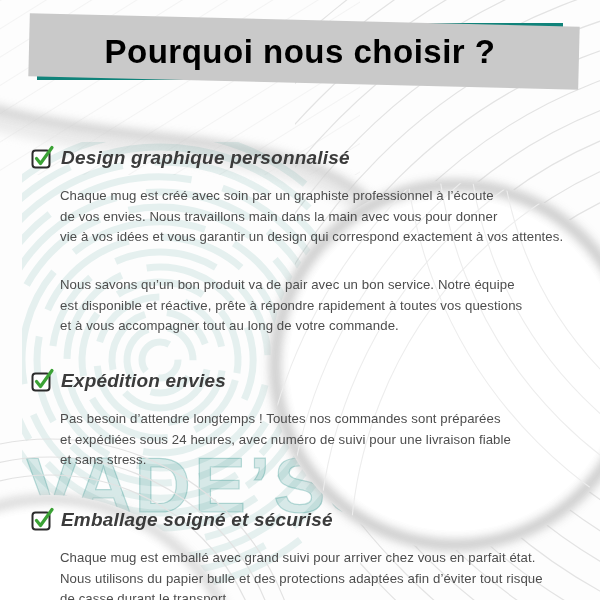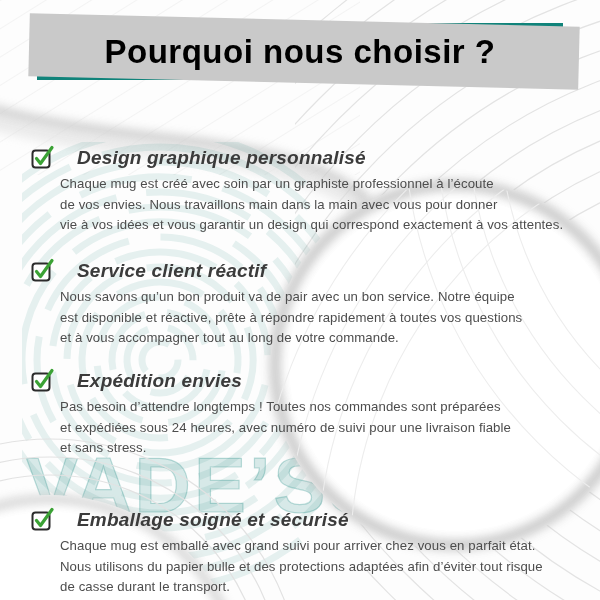--- a/index.html
+++ b/index.html
@@ -20,29 +20,29 @@
     content:"";position:absolute;left:-8px;right:-16px;top:-3px;bottom:-3px;
     background:#c9c9c9;transform:rotate(1.4deg);z-index:-1;
   }
   .banner h1{
     margin:0;color:#000000;font-size:33px;font-weight:bold;letter-spacing:.5px;
     font-family:"Liberation Sans",sans-serif;
   }
 
   
   .item{position:absolute;left:31px;width:550px;z-index:2;}
-  .item-head{display:flex;align-items:flex-start;gap:24px;}
+  .item-head{display:flex;align-items:flex-start;gap:8px;}
   .checkbox{flex:0 0 auto;width:22px;height:22px;margin-top:1px;}
   .checkbox svg{overflow:visible;display:block;}
   .item-title{
     margin:0;font-size:19px;font-weight:bold;font-style:italic;
     color:#3b3b3b;letter-spacing:.2px;line-height:24px;
   }
   .item-body{
-    margin:4px 0 0 29px;font-size:13.2px;line-height:20.5px;color:#4d4d4d;
+    margin:16px 0 0 29px;font-size:13.2px;line-height:20.5px;color:#4d4d4d;
     white-space:pre-line;letter-spacing:.1px;
   }
   #sec1{top:146px;} #sec2{top:259px;} #sec3{top:369px;} #sec4{top:508px;}
 </style>
 </head>
 <body>
 
 <div class="canvas">
 
   <svg class="bg" width="600" height="600" viewBox="0 0 600 600">
@@ -170,29 +170,20 @@
         </svg>
       </span>
       <h2 class="item-title">Design graphique personnalisé</h2>
     </div>
     <p class="item-body">Chaque mug est créé avec soin par un graphiste professionnel à l’écoute
 de vos envies. Nous travaillons main dans la main avec vous pour donner
 vie à vos idées et vous garantir un design qui correspond exactement à vos attentes.</p>
   </section>
 
   <section class="item" id="sec2">
-    <div class="item-head">
-      <span class="checkbox">
-        <svg width="22" height="22" viewBox="0 0 22 22">
-          <rect x="1.5" y="3.5" width="17" height="17" rx="3" fill="#ffffff" stroke="#2b2b2b" stroke-width="2"></rect>
-          <path d="M5.5 11.5 L9.5 16.5 L21 0.5" fill="none" stroke="#3BA235" stroke-width="3.2" stroke-linecap="round" stroke-linejoin="round"></path>
-        </svg>
-      </span>
-      <h2 class="item-title">Service client réactif</h2>
-    </div>
     <p class="item-body">Nous savons qu’un bon produit va de pair avec un bon service. Notre équipe
 est disponible et réactive, prête à répondre rapidement à toutes vos questions
 et à vous accompagner tout au long de votre commande.</p>
   </section>
 
   <section class="item" id="sec3">
     <div class="item-head">
       <span class="checkbox">
         <svg width="22" height="22" viewBox="0 0 22 22">
           <rect x="1.5" y="3.5" width="17" height="17" rx="3" fill="#ffffff" stroke="#2b2b2b" stroke-width="2"></rect>

